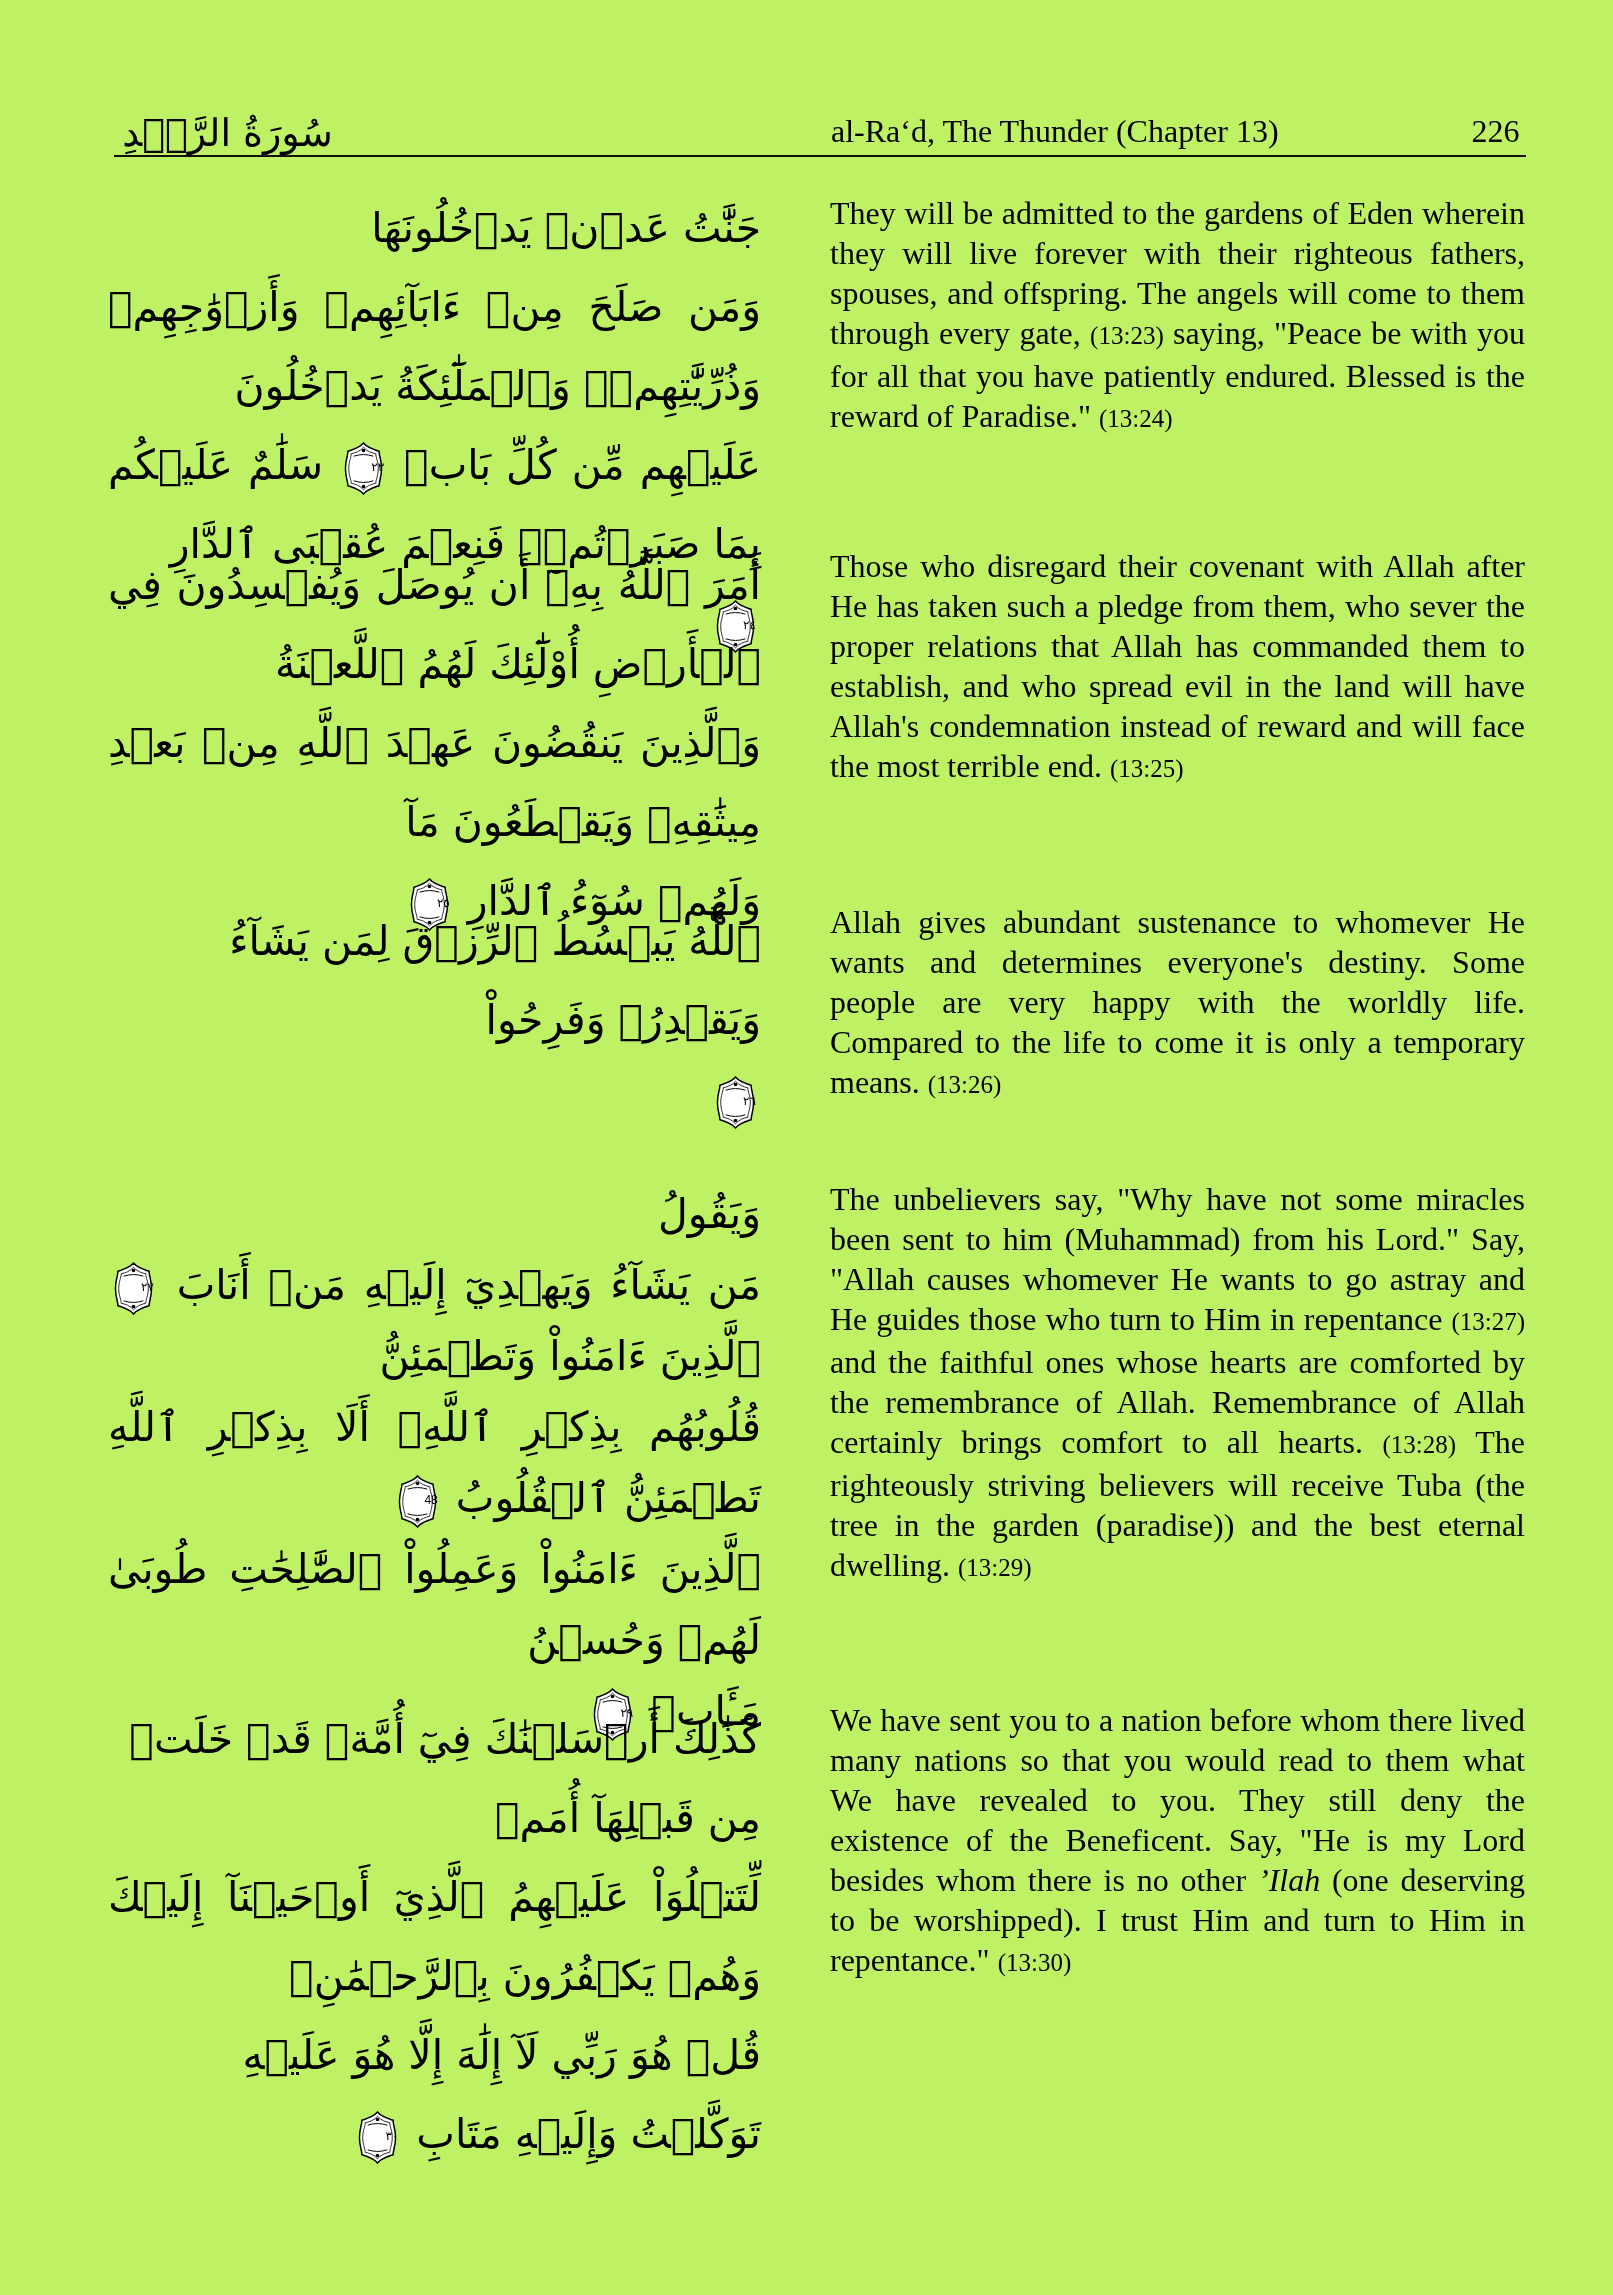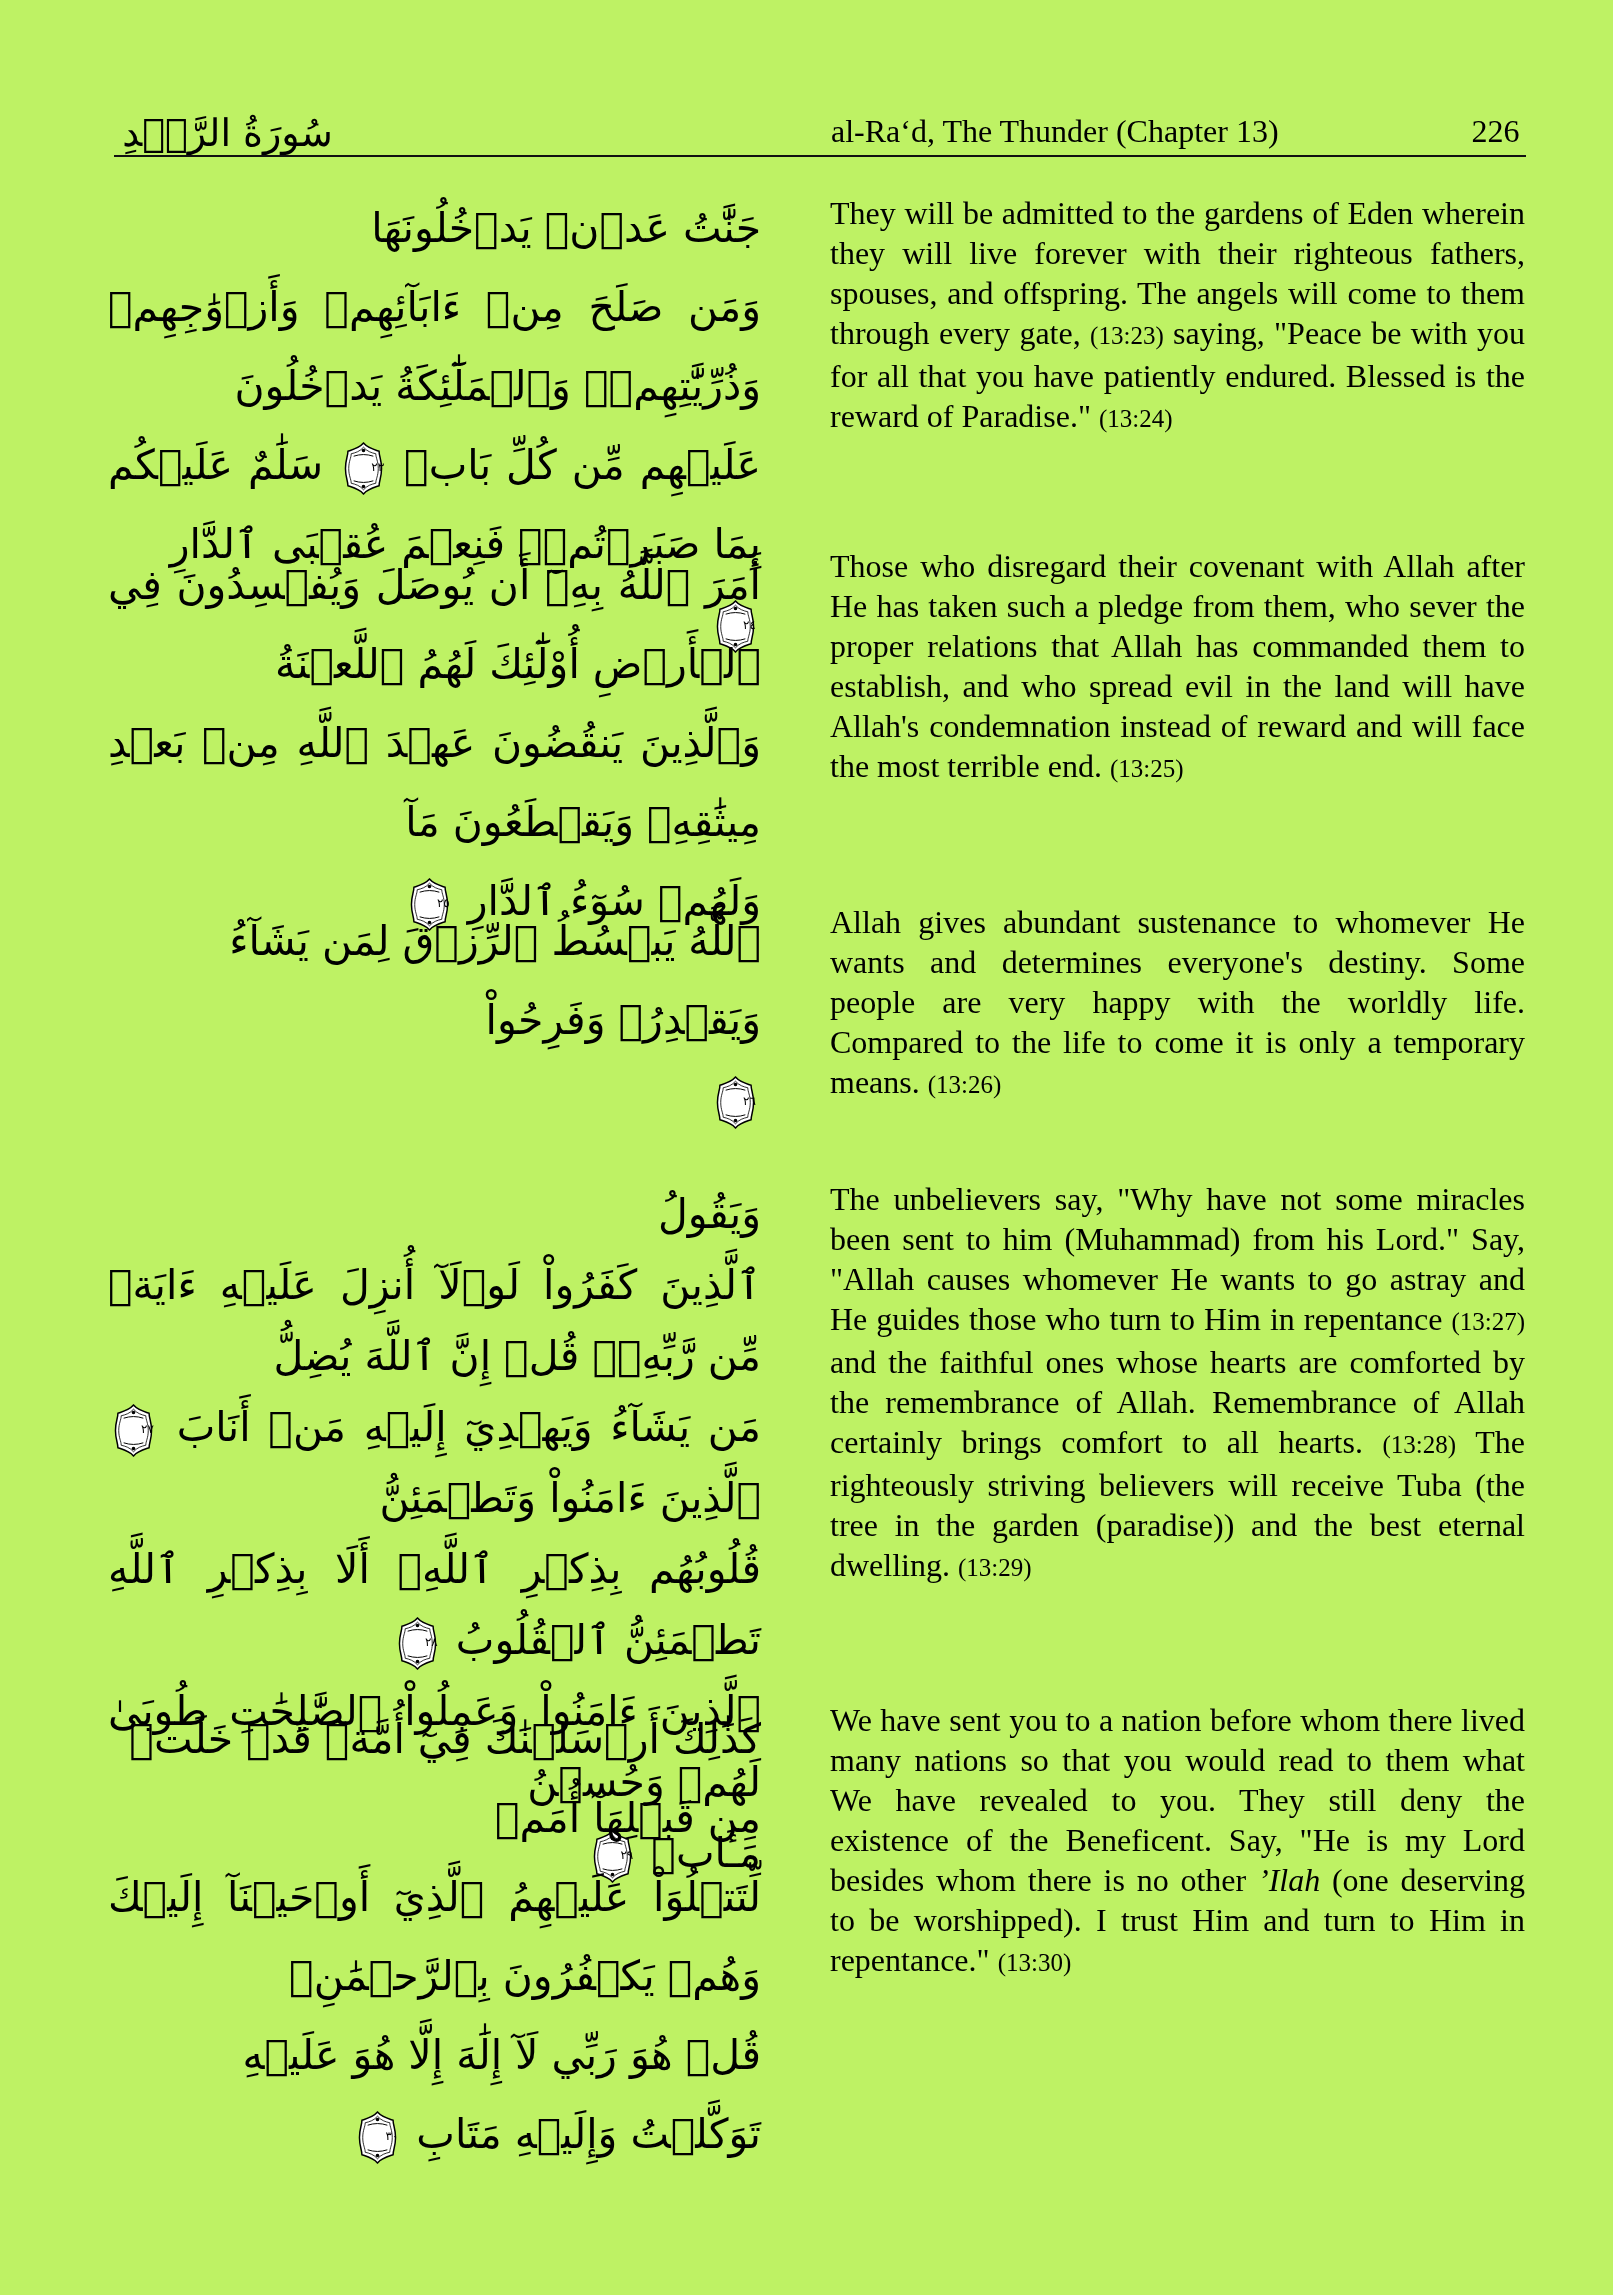--- a/index.html
+++ b/index.html
@@ -84,33 +84,32 @@
       </div>
     </div>
     <div class="english" style="top:0px;">
       <span>Allah gives abundant sustenance to whomever He wants and determines everyone's destiny. Some people are very happy with the worldly life. Compared to the life to come it is only a temporary means. </span><span class="ref">(13:26)</span>
     </div>
   </div>
 
   <div class="verse-block" style="top:1179px;">
     <div class="arabic" style="line-height:71px;">
       <div style="text-align:right;">وَيَقُولُ</div>
-      <div>ٱلَّذِينَ كَفَرُواْ لَوۡلَآ أُنزِلَ عَلَيۡهِ ءَايَةٞ مِّن رَّبِّهِۦۗ قُلۡ إِنَّ ٱللَّهَ يُضِلُّ</div>
       <div>
         <span>مَن يَشَآءُ وَيَهۡدِيٓ إِلَيۡهِ مَنۡ أَنَابَ</span>
         <span class="medallion"><svg viewBox="0 0 50 66">
               <use href="#med"></use>
             </svg><span class="num">٢٧</span></span>
         <span>ٱلَّذِينَ ءَامَنُواْ وَتَطۡمَئِنُّ</span>
       </div>
       <div>
         <span>قُلُوبُهُم بِذِكۡرِ ٱللَّهِۗ أَلَا بِذِكۡرِ ٱللَّهِ تَطۡمَئِنُّ ٱلۡقُلُوبُ</span>
         <span class="medallion"><svg viewBox="0 0 50 66">
               <use href="#med"></use>
-            </svg><span class="num">٢٨</span></span>
+            </svg><span class="num">48</span></span>
       </div>
       <div>ٱلَّذِينَ ءَامَنُواْ وَعَمِلُواْ ٱلصَّٰلِحَٰتِ طُوبَىٰ لَهُمۡ وَحُسۡنُ</div>
       <div style="text-align:right;">
         <span>مَـَٔابٖ</span>
         <span class="medallion"><svg viewBox="0 0 50 66">
               <use href="#med"></use>
             </svg><span class="num">٢٩</span></span>
       </div>
     </div>
     <div class="english" style="top:0px;">

